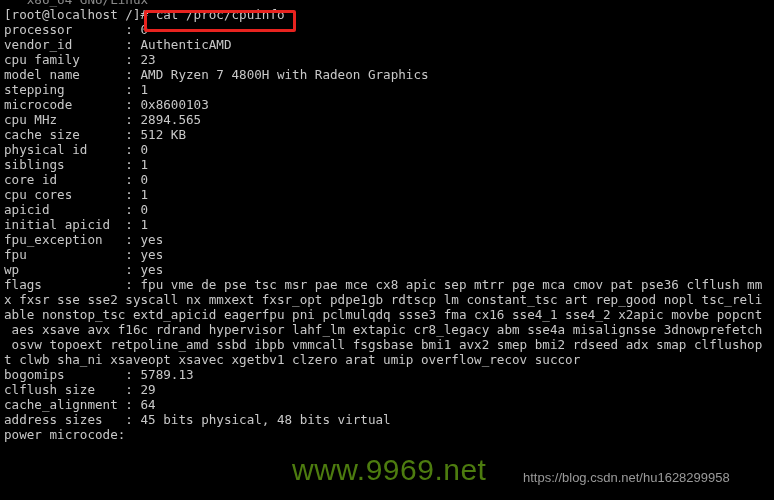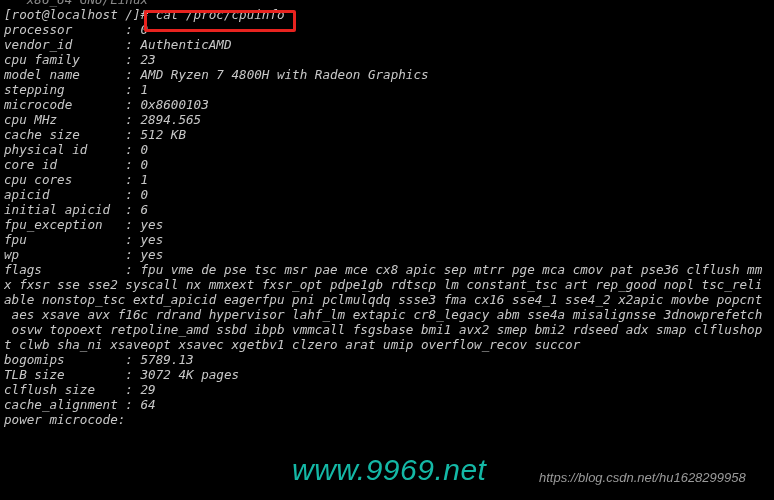--- a/index.html
+++ b/index.html
@@ -12,21 +12,20 @@
     position: relative;
     width: 774px;
     height: 500px;
     background: #000000;
     overflow: hidden;
     font-family: "DejaVu Sans Mono", "Liberation Mono", monospace;
     font-size: 12.6px;
     line-height: 15px;
     color: #c8c8c8;
     letter-spacing: 0px;
-    font-style: italic;
   }
   .screen {
     position: absolute;
     left: 4px;
     top: -8px;
     width: 770px;
   }
   .line {
     height: 15px;
     white-space: pre;
@@ -54,27 +53,27 @@
     pointer-events: none;
   }
   
   .watermark-green {
     position: absolute;
     left: 292px;
     top: 462px;
     font-family: "Liberation Sans", sans-serif;
     font-size: 30px;
     font-weight: 400;
-    color: #14b8a6;
+    color: #4d7c0f;
     letter-spacing: 0.5px;
     white-space: nowrap;
   }
   .watermark-gray {
     position: absolute;
-    left: 539px;
+    left: 523px;
     top: 470px;
     font-family: "Liberation Sans", sans-serif;
     font-size: 13px;
     color: #9a9a9a;
     white-space: nowrap;
   }
 </style>
 </head>
 <body>
 
@@ -89,37 +88,38 @@
     <div id="output">
         <div class="line">processor       : 0</div>
         <div class="line">vendor_id       : AuthenticAMD</div>
         <div class="line">cpu family      : 23</div>
         <div class="line">model name      : AMD Ryzen 7 4800H with Radeon Graphics</div>
         <div class="line">stepping        : 1</div>
         <div class="line">microcode       : 0x8600103</div>
         <div class="line">cpu MHz         : 2894.565</div>
         <div class="line">cache size      : 512 KB</div>
         <div class="line">physical id     : 0</div>
+        <div class="line">siblings        : 1</div>
         <div class="line">core id         : 0</div>
         <div class="line">cpu cores       : 1</div>
         <div class="line">apicid          : 0</div>
-        <div class="line">initial apicid  : 6</div>
+        <div class="line">initial apicid  : 1</div>
         <div class="line">fpu_exception   : yes</div>
         <div class="line">fpu             : yes</div>
         <div class="line">wp              : yes</div>
         <div class="line">flags           : fpu vme de pse tsc msr pae mce cx8 apic sep mtrr pge mca cmov pat pse36 clflush mm</div>
         <div class="line">x fxsr sse sse2 syscall nx mmxext fxsr_opt pdpe1gb rdtscp lm constant_tsc art rep_good nopl tsc_reli</div>
         <div class="line">able nonstop_tsc extd_apicid eagerfpu pni pclmulqdq ssse3 fma cx16 sse4_1 sse4_2 x2apic movbe popcnt</div>
         <div class="line"> aes xsave avx f16c rdrand hypervisor lahf_lm extapic cr8_legacy abm sse4a misalignsse 3dnowprefetch</div>
         <div class="line"> osvw topoext retpoline_amd ssbd ibpb vmmcall fsgsbase bmi1 avx2 smep bmi2 rdseed adx smap clflushop</div>
         <div class="line">t clwb sha_ni xsaveopt xsavec xgetbv1 clzero arat umip overflow_recov succor</div>
         <div class="line">bogomips        : 5789.13</div>
-        <div class="line">TLB size        : 3072 4K pages</div>
         <div class="line">clflush size    : 29</div>
         <div class="line">cache_alignment : 64</div>
+        <div class="line">address sizes   : 45 bits physical, 48 bits virtual</div>
         <div class="line">power microcode:</div>
       </div>
 
   </div>
 
   <div id="cmd-highlight"></div>
 
   <div class="watermark-green">www.9969.net</div>
 
   <div class="watermark-gray">https://blog.csdn.net/hu1628299958</div>

